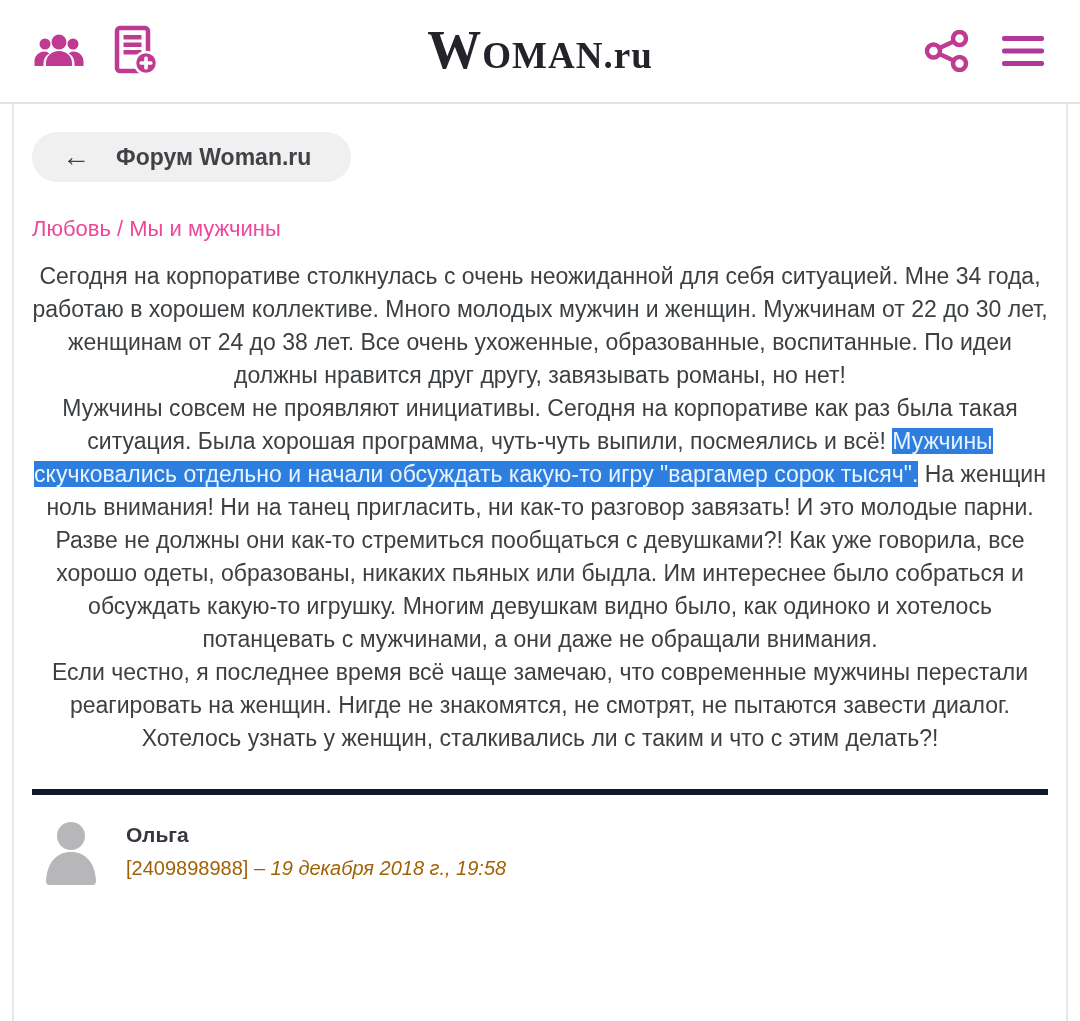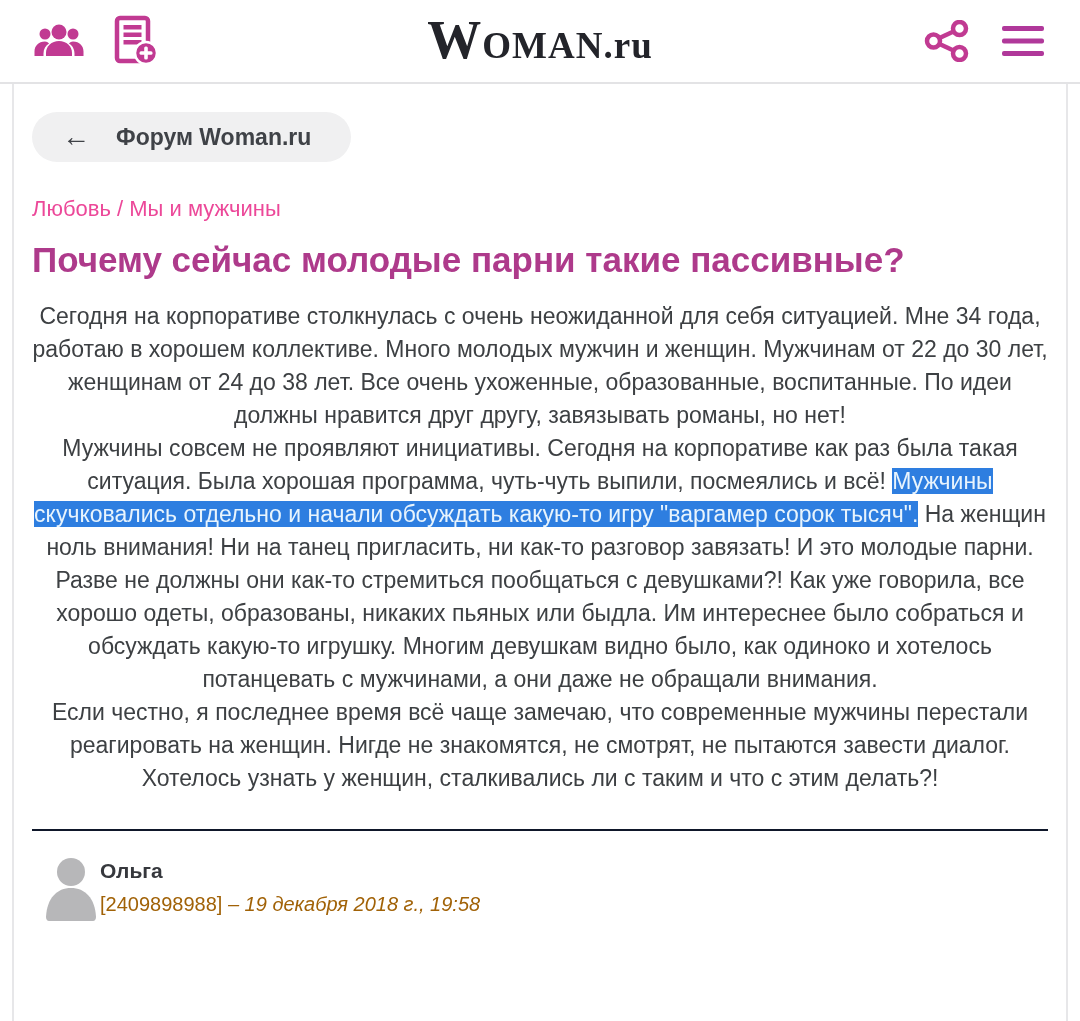--- a/index.html
+++ b/index.html
@@ -8,21 +8,21 @@
     width: 1080px;
     height: 1021px;
     overflow: hidden;
     font-family: "Liberation Sans", sans-serif;
     color: #3d4043;
   }
 
   
   .header {
     position: relative;
-    height: 84px;
+    height: 104px;
     display: flex;
     align-items: center;
     justify-content: space-between;
     padding: 0 34px;
     border-bottom: 2px solid #e3e3e5;
     background: #fff;
   }
   .header-group { display: flex; align-items: center; gap: 30px; }
   .icon-btn { display: inline-flex; align-items: center; justify-content: center; cursor: pointer; }
 
@@ -86,24 +86,25 @@
   .post-body p { margin: 0; text-align: center; }
 
   .hl {
     background: #2e7ee0;
     color: #e8f4fd;
   }
 
   
   .author-section {
     margin-top: 34px;
-    border-top: 2px solid #0f172a;
+    border-top: 6px solid #0f172a;
     padding: 24px 12px 0 12px;
     display: flex;
     align-items: flex-start;
+    gap: 26px;
   }
   .avatar { width: 56px; height: 66px; flex: 0 0 auto; }
   .author-name { font-size: 21px; font-weight: 700; color: #36383d; margin-top: 4px; }
   .author-meta { margin-top: 10px; font-size: 20px; color: #a16207; }
   .author-meta .meta-date { font-style: italic; }
 </style>
 </head>
 <body>
 
 <header class="header">
@@ -157,21 +158,20 @@
 
 <main class="card">
 
   <div class="back-pill">
     <span class="back-arrow">←</span>
     <span class="back-label">Форум Woman.ru</span>
   </div>
 
   <div class="breadcrumb">Любовь / Мы и мужчины</div>
 
-  <h1 class="post-title">Почему сейчас молодые парни такие пассивные?</h1>
 
   <div class="post-body">
     <p>Сегодня на корпоративе столкнулась с очень неожиданной для себя ситуацией. Мне 34 года, работаю в хорошем коллективе. Много молодых мужчин и женщин. Мужчинам от 22 до 30 лет, женщинам от 24 до 38 лет. Все очень ухоженные, образованные, воспитанные. По идеи должны нравится друг другу, завязывать романы, но нет!</p>
     <p><span>Мужчины совсем не проявляют инициативы. Сегодня на корпоративе как раз была такая ситуация. Была хорошая программа, чуть-чуть выпили, посмеялись и всё! </span><span class="hl">Мужчины скучковались отдельно и начали обсуждать какую-то игру "варгамер сорок тысяч".</span><span> На женщин ноль внимания! Ни на танец пригласить, ни как-то разговор завязать! И это молодые парни. Разве не должны они как-то стремиться пообщаться с девушками?! Как уже говорила, все хорошо одеты, образованы, никаких пьяных или быдла. Им интереснее было собраться и обсуждать какую-то игрушку. Многим девушкам видно было, как одиноко и хотелось потанцевать с мужчинами, а они даже не обращали внимания.</span></p>
     <p>Если честно, я последнее время всё чаще замечаю, что современные мужчины перестали реагировать на женщин. Нигде не знакомятся, не смотрят, не пытаются завести диалог. Хотелось узнать у женщин, сталкивались ли с таким и что с этим делать?!</p>
   </div>
 
   <div class="author-section">
     <svg class="avatar" viewBox="0 0 56 66" xmlns="http://www.w3.org/2000/svg" fill="#b7b7b9">
       <circle cx="27" cy="17" r="14"></circle>

